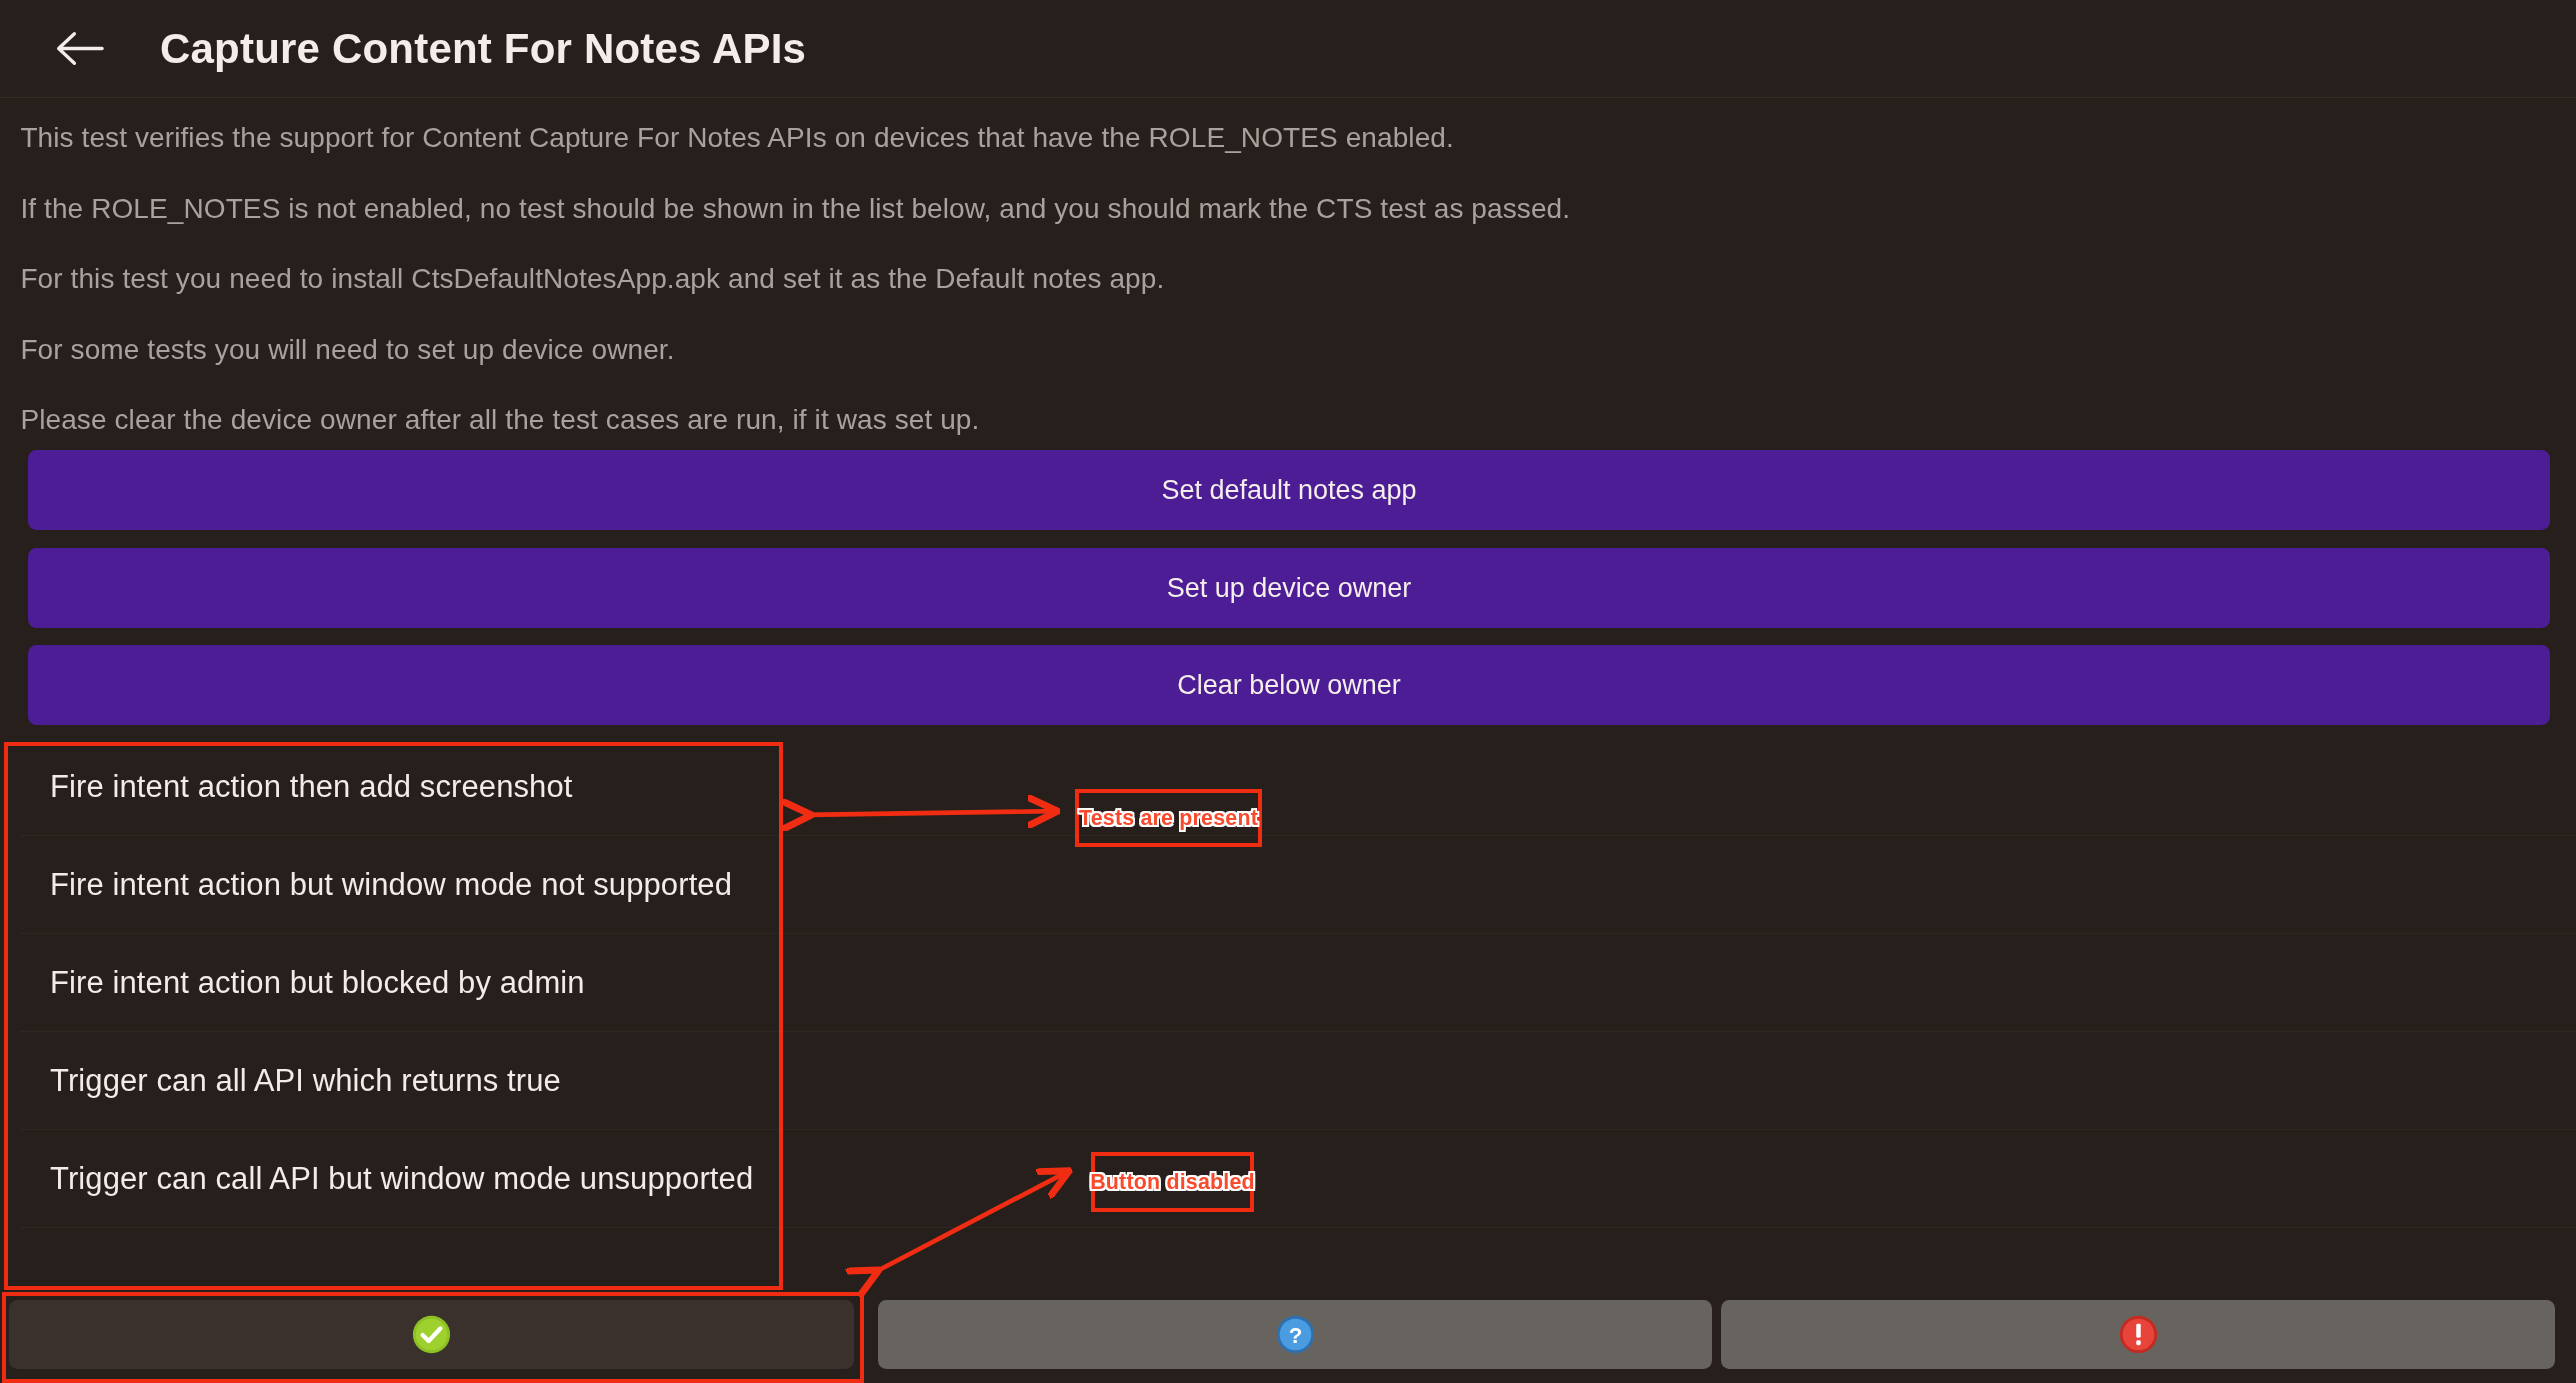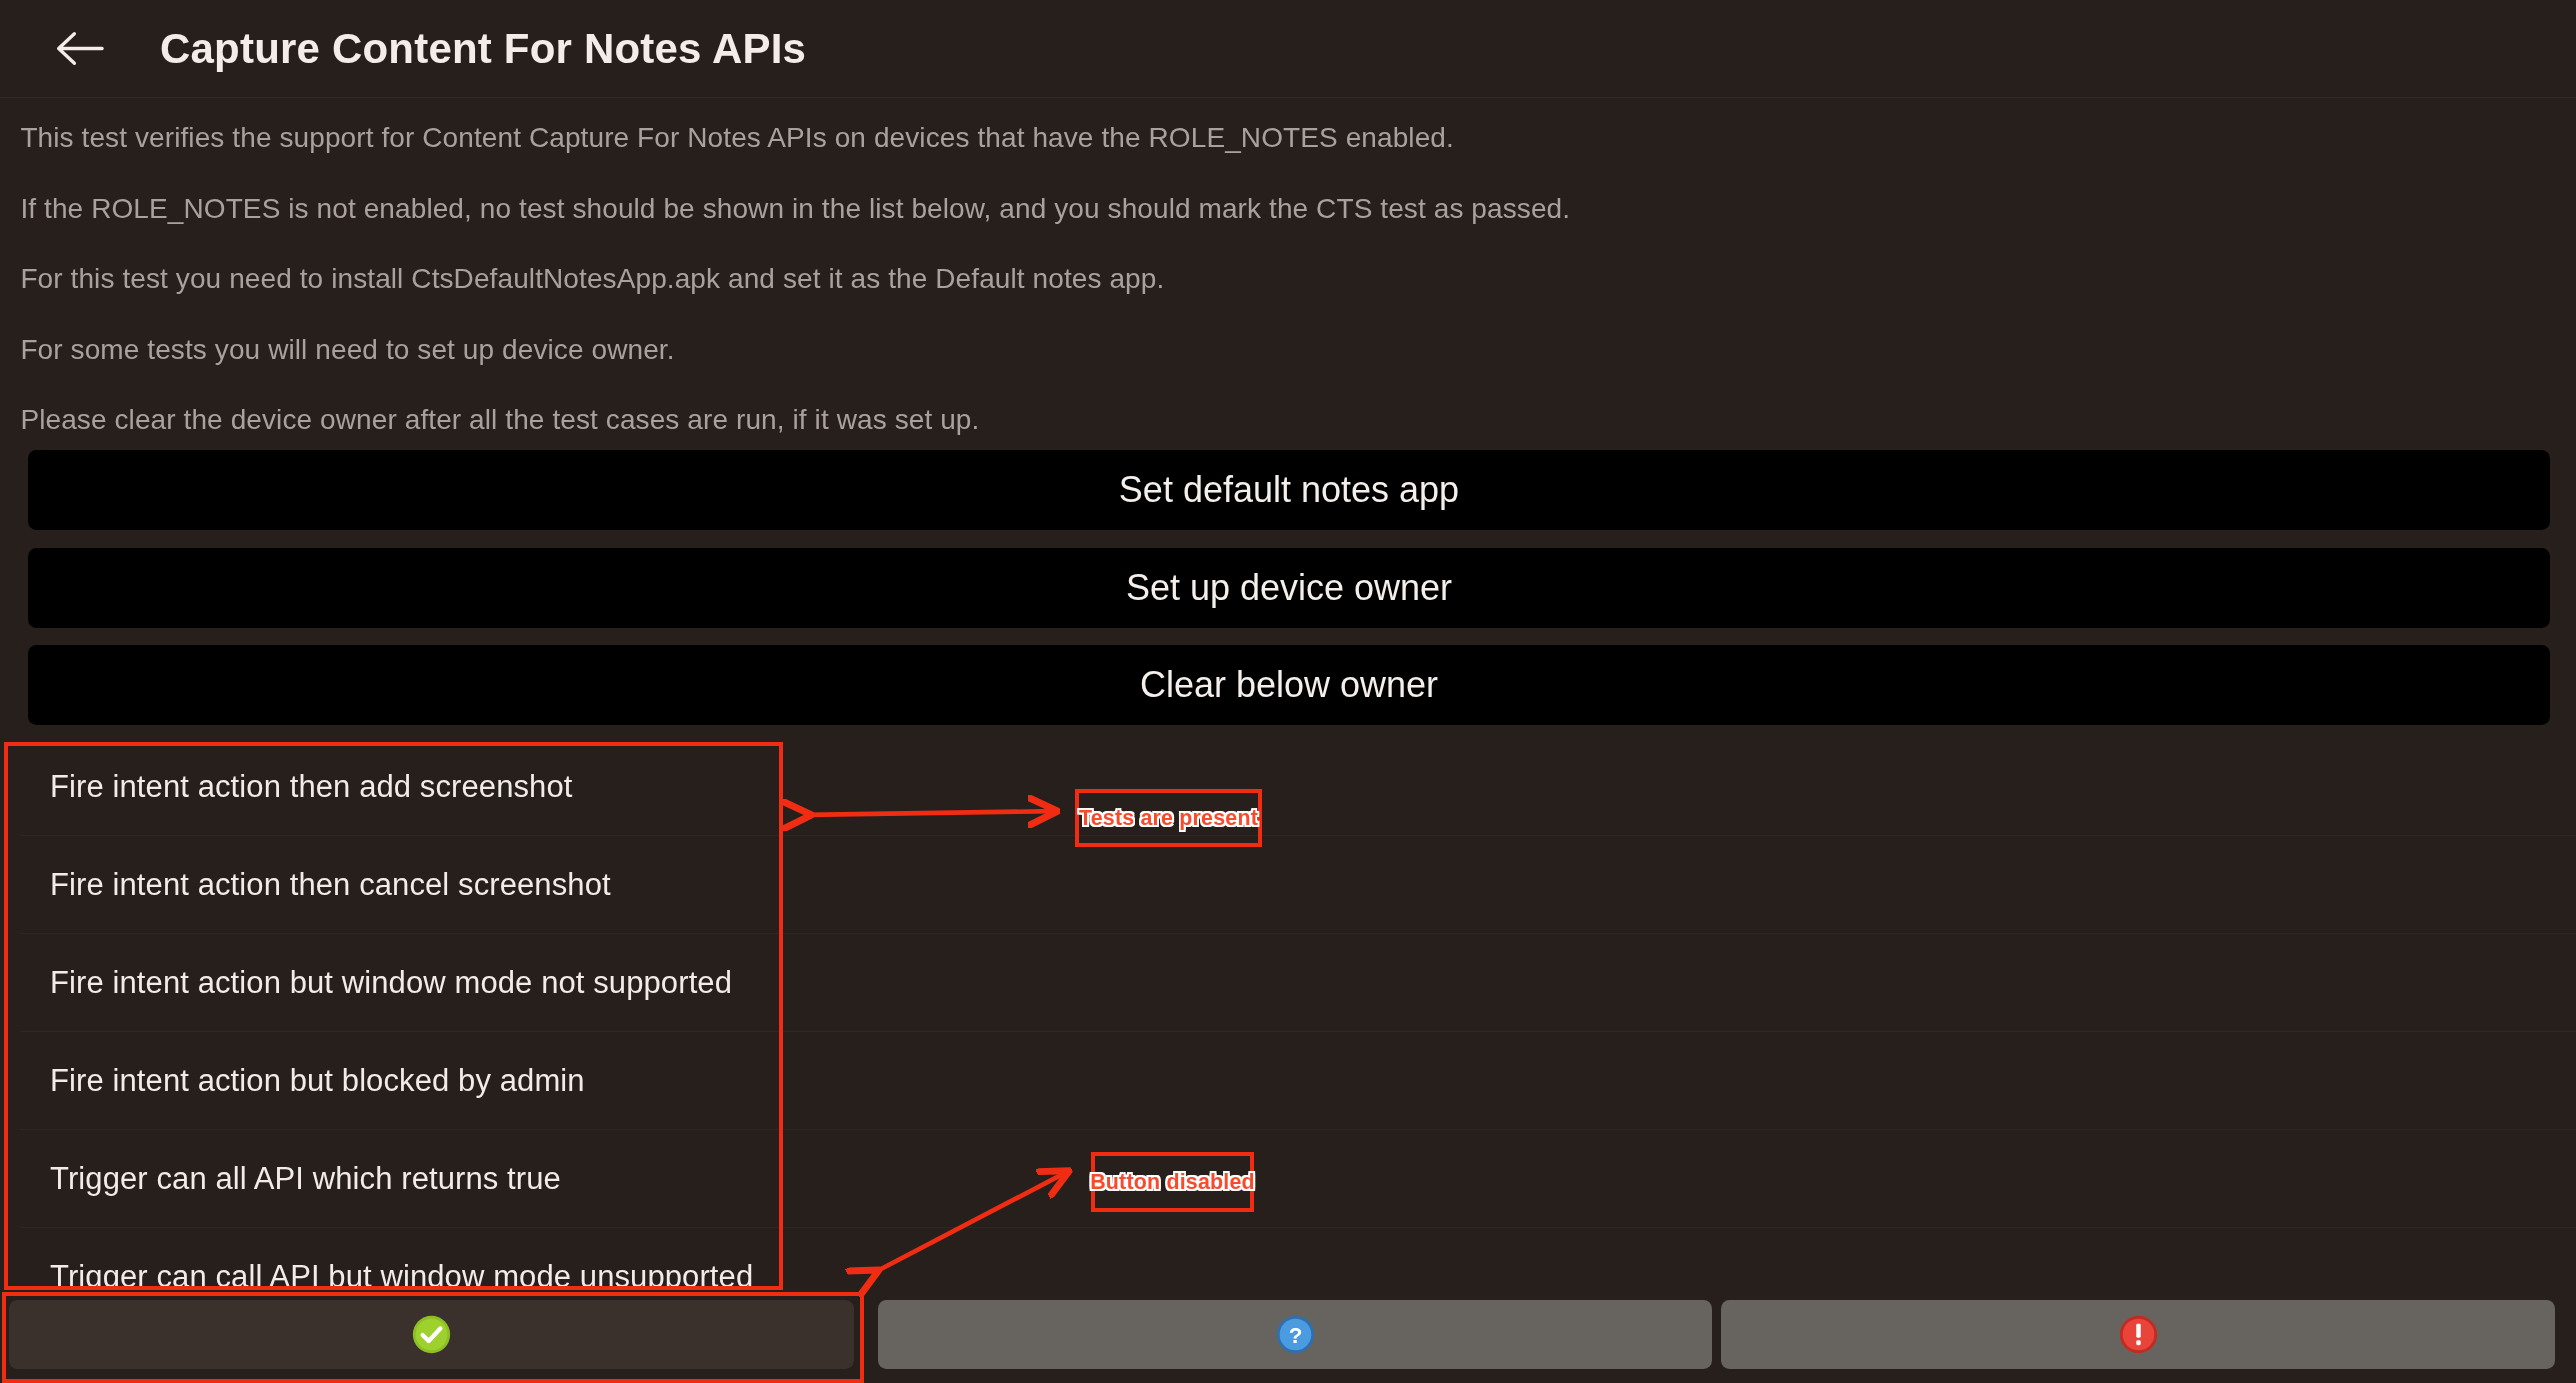--- a/index.html
+++ b/index.html
@@ -63,25 +63,25 @@
     white-space: nowrap;
     letter-spacing: 0.1px;
   }
 
   
   .action-btn {
     position: absolute;
     left: 28px;
     width: 2522px;
     height: 80px;
-    background: #000000;
+    background: #4c1d95;
     border-radius: 8.4px;
     border: none;
     color: #f5efeb;
-    font-size: 36px;
+    font-size: 27px;
     font-family: "Liberation Sans", sans-serif;
     display: flex;
     align-items: center;
     justify-content: center;
     cursor: pointer;
     padding: 4px;
   }
 
   
   #test-list {
@@ -204,23 +204,20 @@
 
   <button class="action-btn" style="top:450px">Set default notes app</button>
   <button class="action-btn" style="top:548px">Set up device owner</button>
   <button class="action-btn" style="top:645px">Clear below owner</button>
 
   <div id="test-list">
     <div class="test-row">
       <span class="test-row-label">Fire intent action then add screenshot</span>
     </div>
     <div class="test-row">
-      <span class="test-row-label">Fire intent action then cancel screenshot</span>
-    </div>
-    <div class="test-row">
       <span class="test-row-label">Fire intent action but window mode not supported</span>
     </div>
     <div class="test-row">
       <span class="test-row-label">Fire intent action but blocked by admin</span>
     </div>
     <div class="test-row">
       <span class="test-row-label">Trigger can all API which returns true</span>
     </div>
     <div class="test-row">
       <span class="test-row-label">Trigger can call API but window mode unsupported</span>

